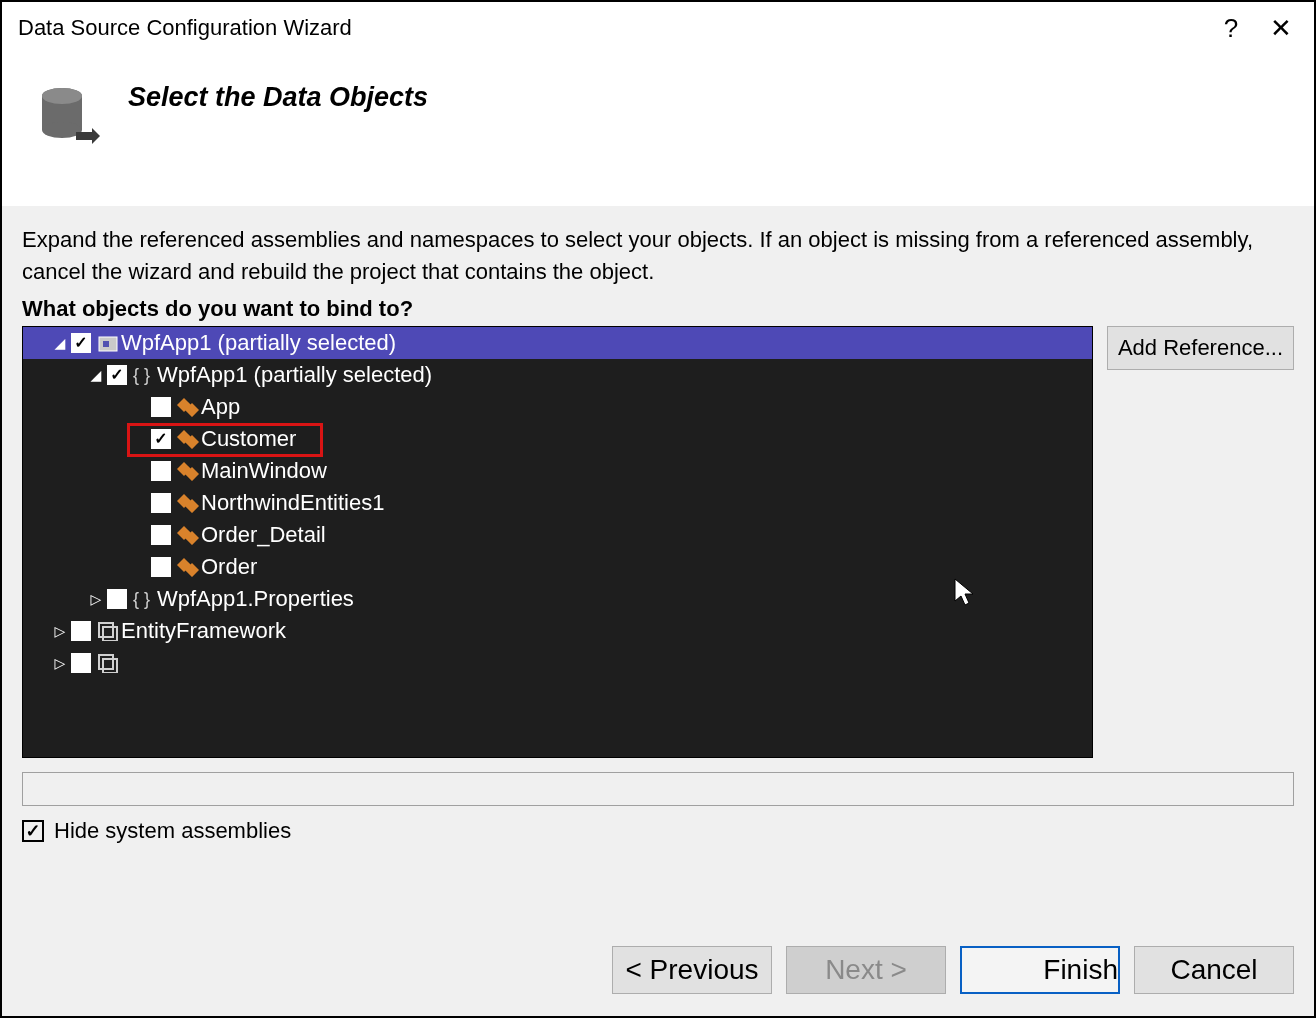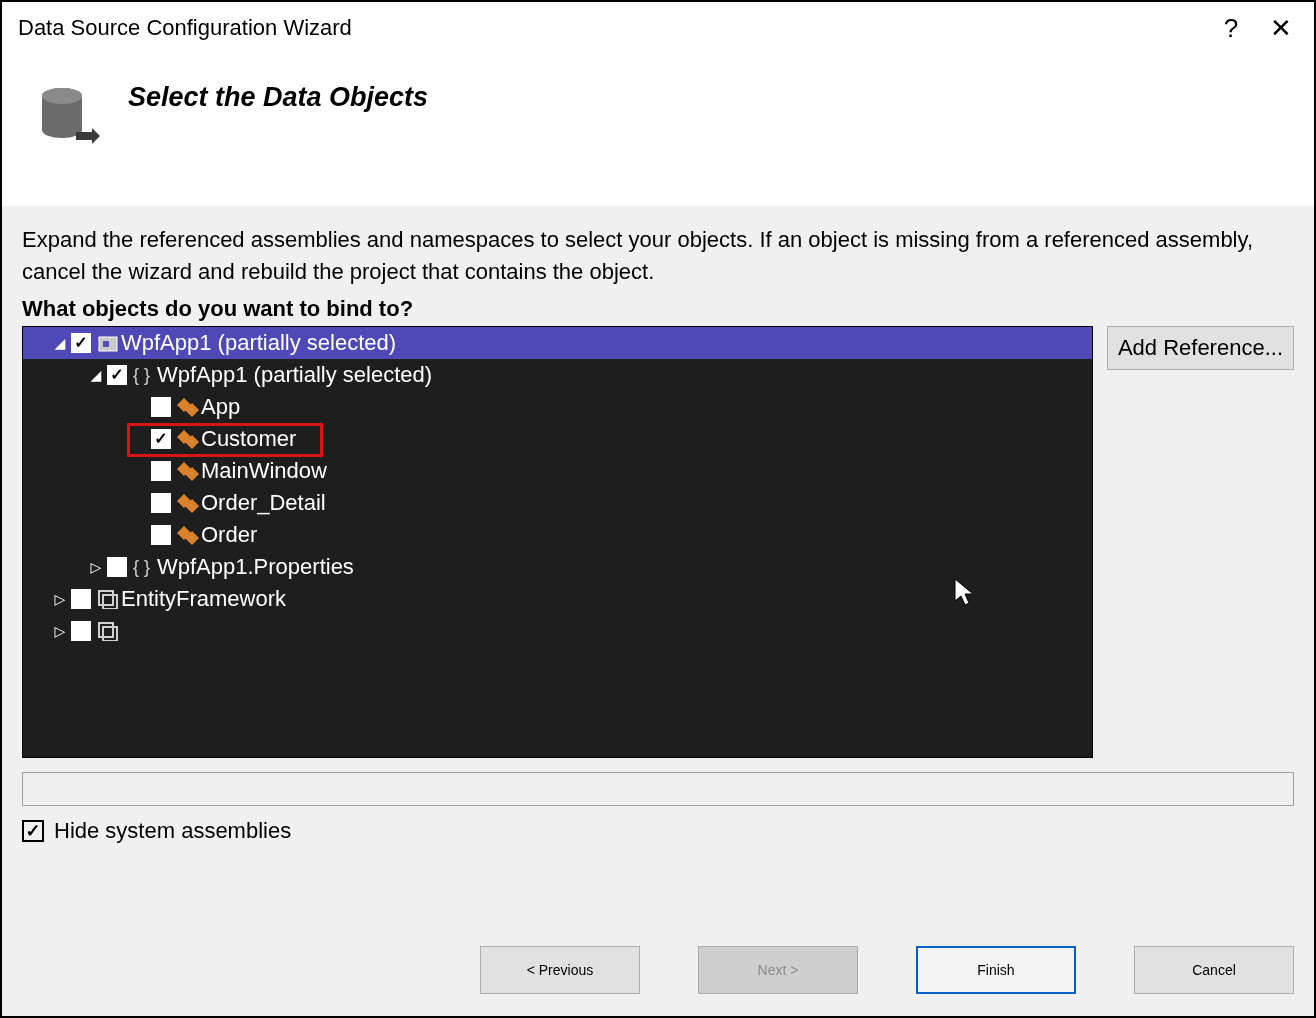--- a/index.html
+++ b/index.html
@@ -144,28 +144,27 @@
   }
   .footer {
     background: #f0f0f0;
     padding: 30px 20px 22px 20px;
     display:flex;
     justify-content:flex-end;
     gap:14px;
   }
   .wiz-btn {
     width: 160px; height: 48px;
-    font-size: 14px;
+    font-size: 28px;
     background: #e1e1e1;
     border: 1px solid #adadad;
     cursor:pointer;
-    margin-left:44px;
   }
   .wiz-btn.disabled { color:#8a8a8a; background:#cfcfcf; cursor:default;}
-  .wiz-btn.primary { border:2px solid #0860c4; background:#f4f4f4;}
+  .wiz-btn.primary { border:2px solid #0860c4; background:#f4f4f4;text-align:right;}
   .indent-1 { padding-left: 28px; }
   .indent-2 { padding-left: 64px; }
   .indent-3 { padding-left: 108px; }
   .cursor {
     position:absolute;
     width:24px;height:30px;
     pointer-events:none;
   }
 </style>
 </head>
@@ -249,20 +248,31 @@
         <span class="cb"></span>
         <span class="icon-slot">
             <svg width="22" height="20">
               <rect x="2" y="3" width="10" height="10" fill="#d9822b" transform="rotate(45 7 8)"></rect>
               <rect x="10" y="8" width="10" height="10" fill="#d9822b" transform="rotate(45 15 13)"></rect>
             </svg>
           </span>
         <span>MainWindow</span>
       </div>
 
+      <div class="tree-row indent-3">
+        <span class="expander blank">▷</span>
+        <span class="cb"></span>
+        <span class="icon-slot">
+            <svg width="22" height="20">
+              <rect x="2" y="3" width="10" height="10" fill="#d9822b" transform="rotate(45 7 8)"></rect>
+              <rect x="10" y="8" width="10" height="10" fill="#d9822b" transform="rotate(45 15 13)"></rect>
+            </svg>
+          </span>
+        <span>NorthwindEntities1</span>
+      </div>
 
       <div class="tree-row indent-3">
         <span class="expander blank">▷</span>
         <span class="cb"></span>
         <span class="icon-slot">
             <svg width="22" height="20">
               <rect x="2" y="3" width="10" height="10" fill="#d9822b" transform="rotate(45 7 8)"></rect>
               <rect x="10" y="8" width="10" height="10" fill="#d9822b" transform="rotate(45 15 13)"></rect>
             </svg>
           </span>

